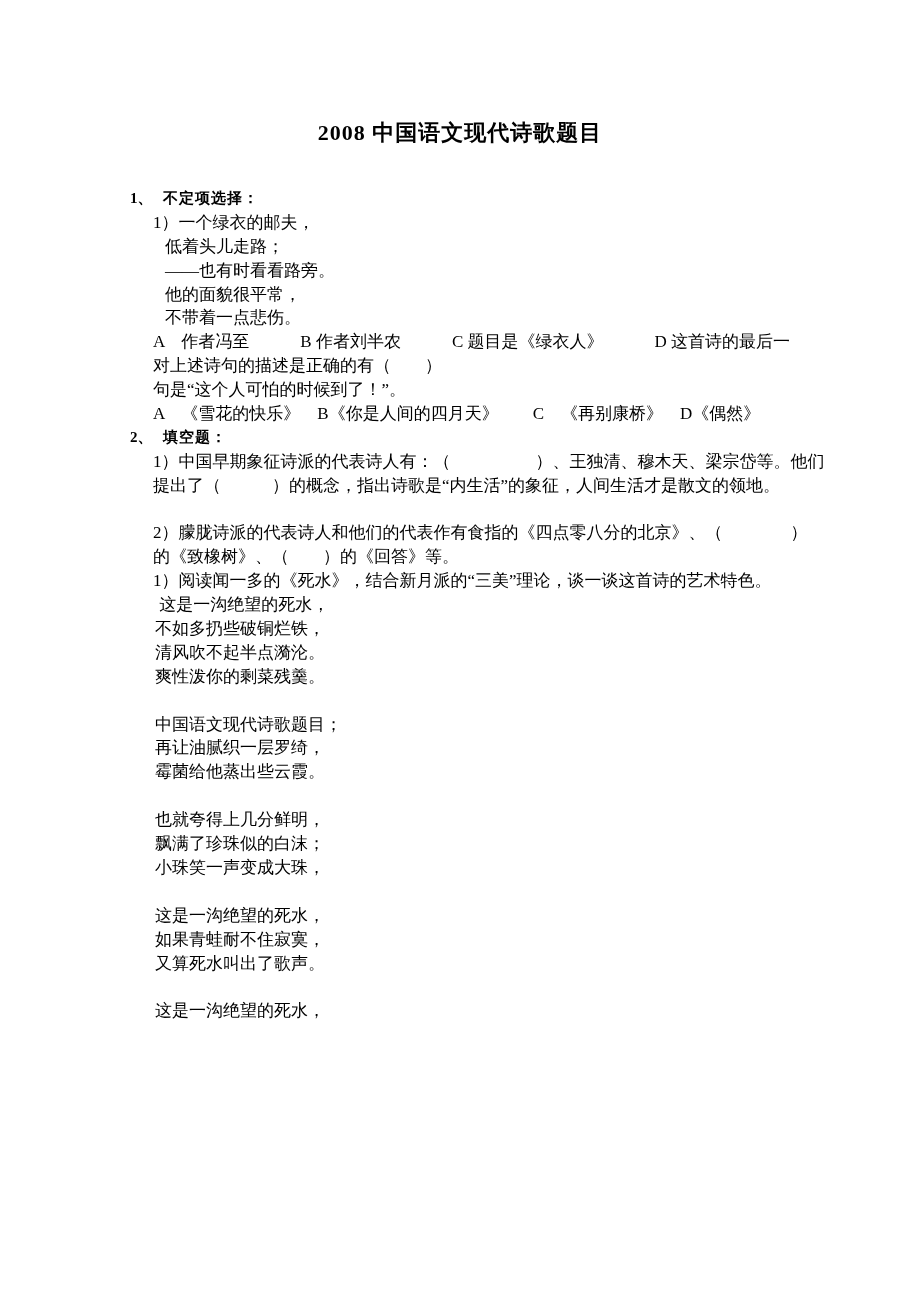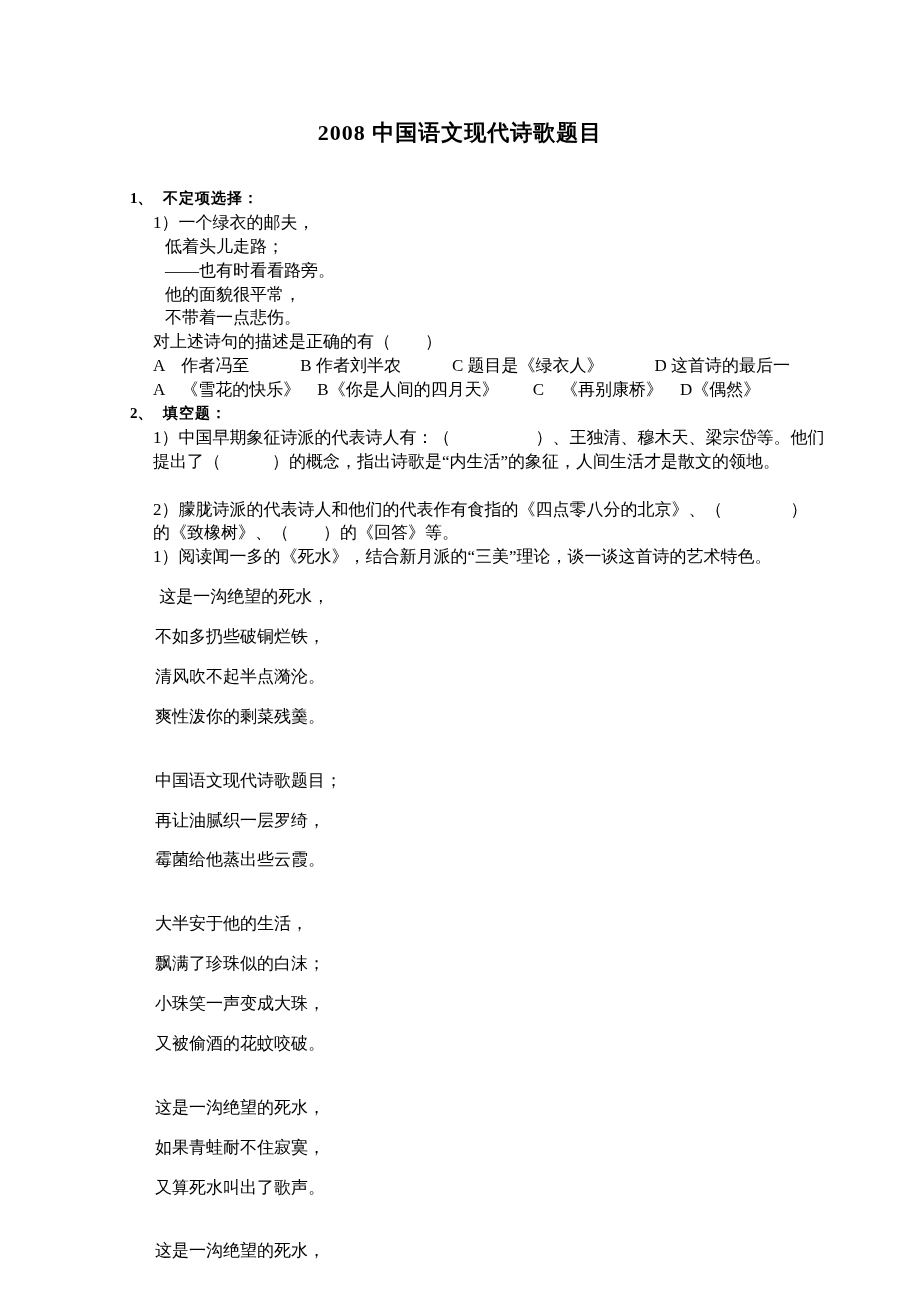--- a/index.html
+++ b/index.html
@@ -47,58 +47,58 @@
     font-size: 15px;
     letter-spacing: 1px;
   }
   .lv1 .num {
     display: inline-block;
     width: 33px;
     letter-spacing: 0;
   }
   .sub   { padding-left: 23px; }
   .poem  { padding-left: 35px; }
-  .poem3 { padding-left: 25px; margin-top: 16px; }
+  .poem3 { padding-left: 25px; }
   .blank { }
 </style>
 </head>
 <body>
 
 <div class="page">
   <div class="doc-title">2008 中国语文现代诗歌题目</div>
   <div class="doc-body">
       <div class="line lv1"><span class="num">1、</span><span class="head">不定项选择：</span></div>
       <div class="line sub">1）一个绿衣的邮夫，</div>
       <div class="line poem">低着头儿走路；</div>
       <div class="line poem">——也有时看看路旁。</div>
       <div class="line poem">他的面貌很平常，</div>
       <div class="line poem">不带着一点悲伤。</div>
+      <div class="line sub">A　作者冯至　　　B 作者刘半农　　　C 题目是《绿衣人》　　　D 这首诗的最后一</div>
       <div class="line sub">对上述诗句的描述是正确的有（　　）</div>
-      <div class="line sub">A　作者冯至　　　B 作者刘半农　　　C 题目是《绿衣人》　　　D 这首诗的最后一</div>
+      <div class="line sub">句是“这个人可怕的时候到了！”。</div>
       <div class="line sub">A　《雪花的快乐》　B《你是人间的四月天》　　C　《再别康桥》　D《偶然》</div>
       <div class="line lv1"><span class="num">2、</span><span class="head">填空题：</span></div>
       <div class="line sub">1）中国早期象征诗派的代表诗人有：（　　　　　）、王独清、穆木天、梁宗岱等。他们</div>
       <div class="line sub">提出了（　　　）的概念，指出诗歌是“内生活”的象征，人间生活才是散文的领地。</div>
       <div class="line blank"></div>
       <div class="line sub">2）朦胧诗派的代表诗人和他们的代表作有食指的《四点零八分的北京》、（　　　　）</div>
       <div class="line sub">的《致橡树》、（　　）的《回答》等。</div>
       <div class="line sub">1）阅读闻一多的《死水》，结合新月派的“三美”理论，谈一谈这首诗的艺术特色。</div>
       <div class="line poem3"> 这是一沟绝望的死水，</div>
       <div class="line poem3">不如多扔些破铜烂铁，</div>
       <div class="line poem3">清风吹不起半点漪沦。</div>
       <div class="line poem3">爽性泼你的剩菜残羹。</div>
       <div class="line blank"></div>
       <div class="line poem3">中国语文现代诗歌题目；</div>
       <div class="line poem3">再让油腻织一层罗绮，</div>
       <div class="line poem3">霉菌给他蒸出些云霞。</div>
       <div class="line blank"></div>
-      <div class="line poem3">大半安于他的生活，</div>
+      <div class="line poem3">也就夸得上几分鲜明，</div>
       <div class="line poem3">飘满了珍珠似的白沫；</div>
       <div class="line poem3">小珠笑一声变成大珠，</div>
-      <div class="line poem3">又被偷酒的花蚊咬破。</div>
       <div class="line blank"></div>
       <div class="line poem3">这是一沟绝望的死水，</div>
       <div class="line poem3">如果青蛙耐不住寂寞，</div>
       <div class="line poem3">又算死水叫出了歌声。</div>
       <div class="line blank"></div>
       <div class="line poem3">这是一沟绝望的死水，</div>
     </div>
 </div>
 
 </body></html>

